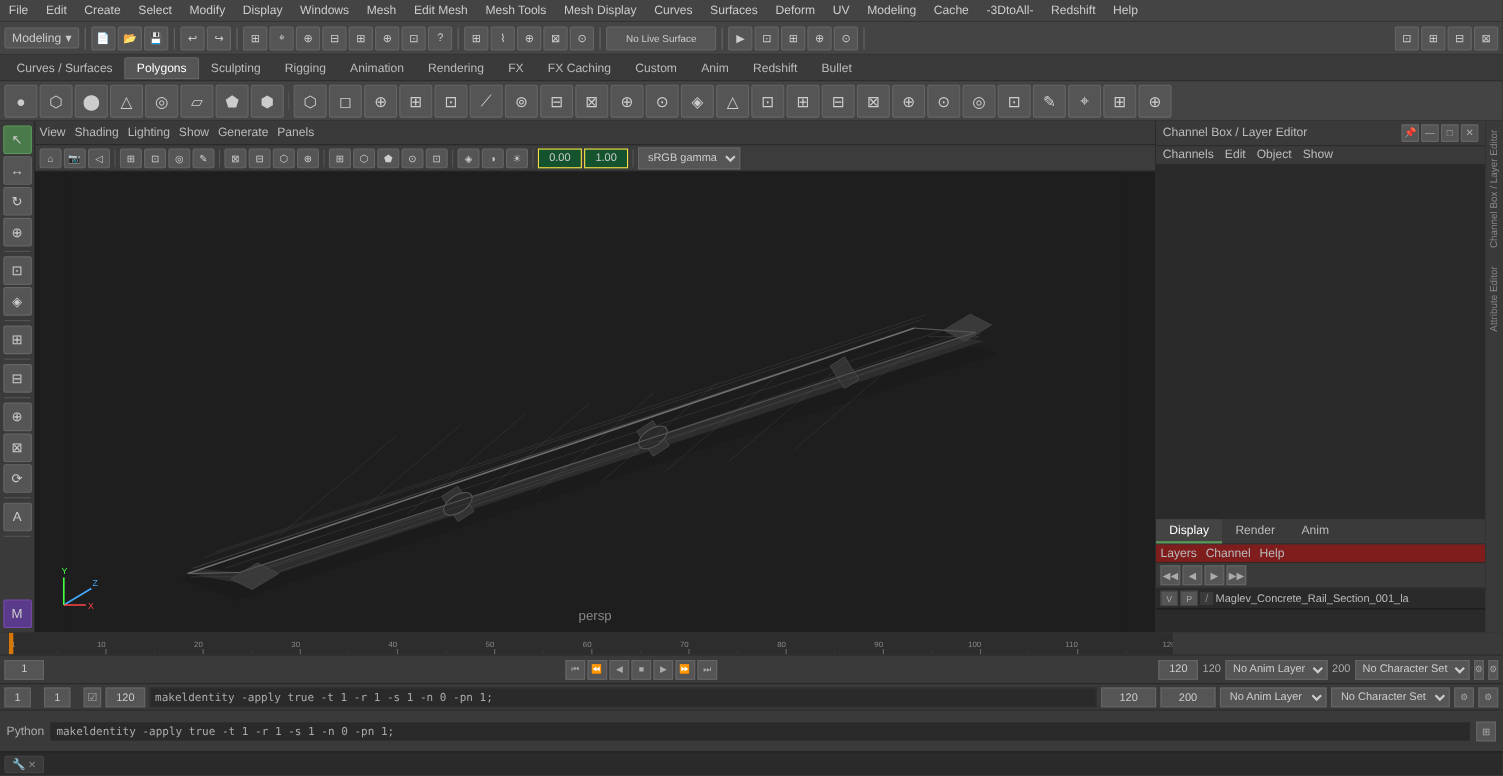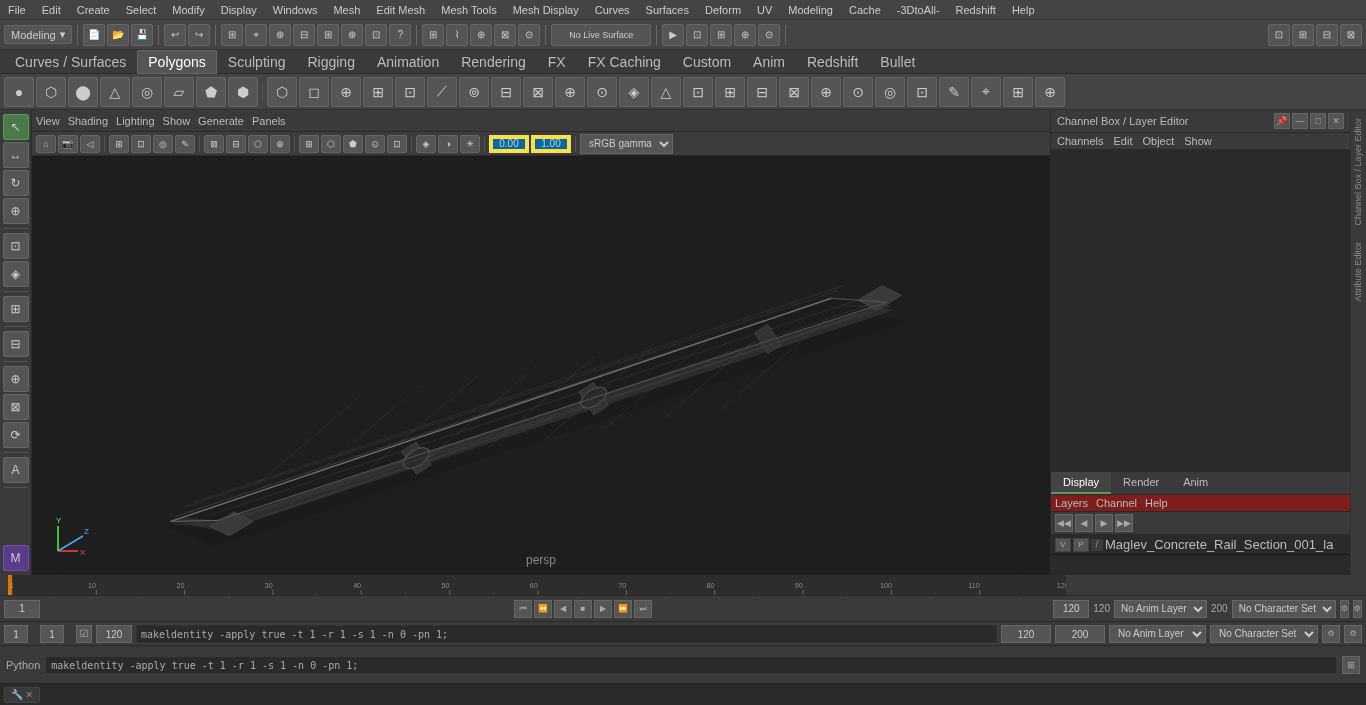--- a/index.html
+++ b/index.html
@@ -12,21 +12,21 @@
     
     #toolbar1 { background: #444; height: 30px; display: flex; align-items: center; padding: 0 4px; border-bottom: 1px solid #333; gap: 2px; }
     .tb-separator { width: 1px; height: 20px; background: #666; margin: 0 3px; }
     .tb-btn { width: 22px; height: 22px; background: #555; border: 1px solid #666; border-radius: 2px; cursor: pointer; display: flex; align-items: center; justify-content: center; font-size: 10px; color: #ccc; }
     
     
     #mode-selector { background: #555; border: 1px solid #666; border-radius: 2px; padding: 2px 6px; display: flex; align-items: center; gap: 4px; color: #ccc; cursor: pointer; }
     
     
     #shelf-tabs { background: #3a3a3a; height: 24px; display: flex; align-items: center; border-bottom: 1px solid #2a2a2a; padding: 0 4px; }
-    .shelf-tab { padding: 3px 10px; color: #bbb; cursor: pointer; border: 1px solid transparent; font-size: 14px; }
+    .shelf-tab { padding: 3px 10px; color: #bbb; cursor: pointer; border: 1px solid transparent; font-size: 11px; }
     .shelf-tab.active { background: #555; border: 1px solid #666; color: #fff; border-radius: 2px 2px 0 0; }
     
     
     #shelf-icons { background: #444; height: 36px; display: flex; align-items: center; padding: 0 4px; border-bottom: 1px solid #333; gap: 2px; }
     .shelf-icon { width: 30px; height: 30px; background: #555; border: 1px solid #666; border-radius: 2px; cursor: pointer; display: flex; align-items: center; justify-content: center; font-size: 14px; }
     
     
     #left-toolbar { width: 32px; background: #3a3a3a; border-right: 1px solid #2a2a2a; display: flex; flex-direction: column; align-items: center; padding: 4px 2px; gap: 2px; overflow: hidden; }
     .lt-btn { width: 26px; height: 26px; background: #555; border: 1px solid #666; border-radius: 2px; cursor: pointer; display: flex; align-items: center; justify-content: center; font-size: 12px; color: #ccc; }
     .lt-btn.active { background: #4a7a4a; border-color: #5a9a5a; }
@@ -72,21 +72,21 @@
     .layers-sub-item { color: #bbb; font-size: 11px; cursor: pointer; }
     
     #layers-icons-row { display: flex; align-items: center; padding: 2px 4px; gap: 2px; background: #3a3a3a; border-bottom: 1px solid #2a2a2a; }
     .layers-icon-btn { width: 18px; height: 18px; background: #555; border: 1px solid #666; color: #aaa; font-size: 9px; display: flex; align-items: center; justify-content: center; cursor: pointer; }
     
     #layer-list { background: #2a2a2a; min-height: 40px; }
     .layer-item { display: flex; align-items: center; gap: 2px; padding: 2px 4px; border-bottom: 1px solid #1a1a1a; }
     .li-v { width: 16px; height: 14px; background: #555; border: 1px solid #444; font-size: 8px; color: #aaa; display: flex; align-items: center; justify-content: center; cursor: pointer; }
     .li-p { width: 16px; height: 14px; background: #555; border: 1px solid #444; font-size: 8px; color: #aaa; display: flex; align-items: center; justify-content: center; cursor: pointer; }
     .li-slash { width: 12px; height: 12px; background: #3a3a3a; display: flex; align-items: center; justify-content: center; font-size: 10px; color: #888; }
-    .li-name { font-size: 13px; color: #bbb; flex: 1; overflow: hidden; text-overflow: ellipsis; white-space: nowrap; }
+    .li-name { font-size: 10px; color: #bbb; flex: 1; overflow: hidden; text-overflow: ellipsis; white-space: nowrap; }
     
     
     #bottom-section { display: flex; flex-direction: column; }
     
     #frame-ruler { height: 20px; background: #333; position: relative; overflow: hidden; display: flex; align-items: center; }
     .fr-inner { flex: 1; position: relative; height: 100%; background: #2d2d2d; }
     
     #transport-row { display: flex; align-items: center; height: 26px; background: #3a3a3a; border-top: 1px solid #2a2a2a; }
     #transport-left { display: flex; align-items: center; padding: 0 4px; gap: 2px; width: 100px; }
     #transport-center { flex: 1; display: flex; align-items: center; justify-content: center; gap: 2px; }
@@ -112,21 +112,21 @@
     
     #minimize-strip { height: 22px; background: #2a2a2a; display: flex; align-items: center; gap: 4px; padding: 0 4px; border-top: 1px solid #222; }
     .min-item { display: flex; align-items: center; gap: 2px; background: #3a3a3a; border: 1px solid #444; padding: 2px 6px; cursor: pointer; border-radius: 2px; height: 16px; }
     .min-item-label { font-size: 10px; color: #bbb; }
     .min-close { font-size: 9px; color: #888; cursor: pointer; }
     
     .vp-separator { width: 1px; height: 16px; background: #555; margin: 0 2px; }
     
     #color-gamma-select { background: #555; border: 1px solid #666; color: #ccc; font-size: 10px; padding: 0 4px; height: 20px; }
     
-    .vp-value-input { width: 40px; height: 18px; background: #0369a1; border: 4px solid #fde047; color: #ccc; font-size: 10px; text-align: center; }
+    .vp-value-input { width: 40px; height: 18px; background: #14532d; border: 1px solid #fde047; color: #ccc; font-size: 10px; text-align: center; }
   </style>
 </head>
 <body>
 
 <div id="full-layout">
 
   <div id="menubar">
     <div class="menu-item">File</div>
     <div class="menu-item">Edit</div>
     <div class="menu-item">Create</div>

